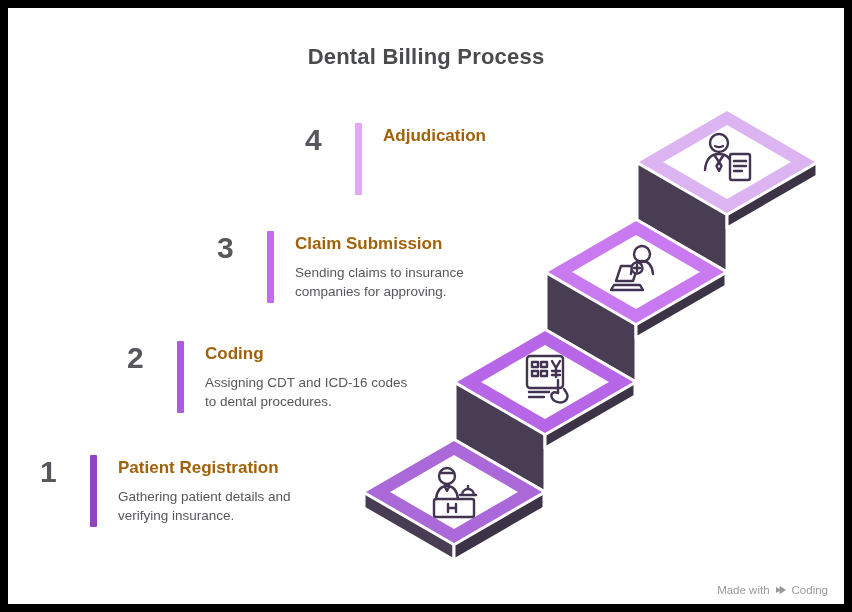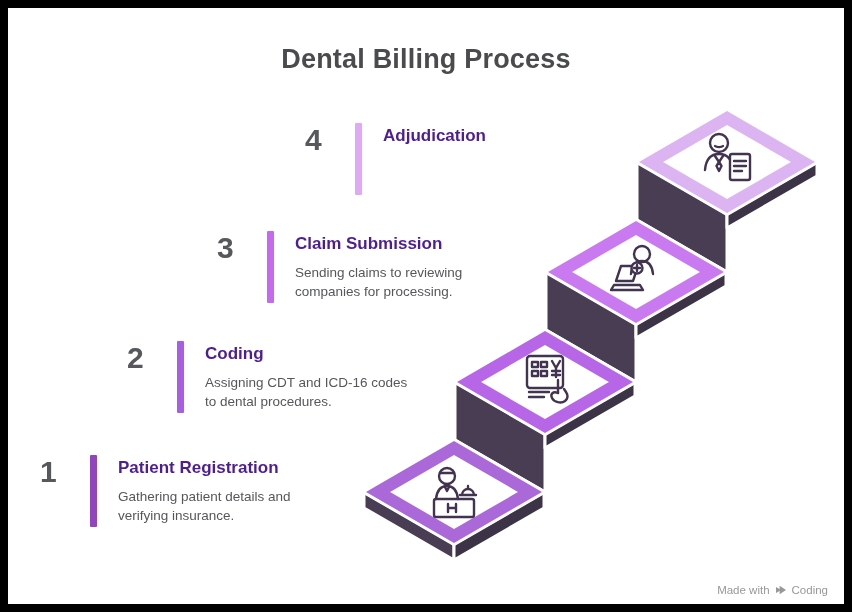--- a/index.html
+++ b/index.html
@@ -4,30 +4,30 @@
 <style>
   html,body { margin:0; padding:0; background:#ffffff; }
   .frame {
     position:relative; width:852px; height:612px; background:#ffffff;
     font-family:"Liberation Sans", sans-serif; overflow:hidden;
   }
   .frame::after { content:''; position:absolute; inset:0; border:8px solid #000; pointer-events:none; }
 
   .title {
     position:absolute; top:44px; left:0; right:0; margin:0;
-    text-align:center; font-size:27px; font-weight:bold; color:#4a4b4d; letter-spacing:.2px;
+    text-align:center; font-size:22px; font-weight:bold; color:#4a4b4d; letter-spacing:.2px;
   }
 
   .stairs { position:absolute; left:0; top:0; }
 
   .label { position:absolute; display:flex; align-items:flex-start; }
   .label .num { width:50px; font-size:30px; font-weight:bold; color:#57585c; line-height:34px; }
   .label .bar { width:7px; height:72px; border-radius:1px; flex:none; }
   .label .txt { margin-left:21px; width:215px; }
-  .label .h { font-size:17px; font-weight:bold; color:#4c1d95; margin-top:3px; }
+  .label .h { font-size:17px; font-weight:bold; color:#a16207; margin-top:3px; }
   .label .d { font-size:13.5px; color:#56575b; line-height:19px; margin-top:9px; }
   .label-1 { left:40px;  top:455px; }
   .label-2 { left:127px; top:341px; }
   .label-3 { left:217px; top:231px; }
   .label-4 { left:305px; top:123px; }
 
   .face    { stroke:#ffffff; stroke-width:3;  stroke-linejoin:round; }
   .topface { fill:#ffffff; stroke:#ffffff; stroke-width:4; stroke-linejoin:round; }
   .ring    { fill:none; stroke-width:12; stroke-linejoin:miter; }
   .icon    { fill:none; stroke-width:2.4; stroke-linecap:round; stroke-linejoin:round; }
@@ -128,21 +128,21 @@
       <div class="h">Coding</div>
       <div class="d">Assigning CDT and ICD-16 codes to dental procedures.</div>
     </div>
   </div>
 
   <div class="label label-3">
     <div class="num">3</div>
     <div class="bar" style="background: rgb(200, 104, 242);"></div>
     <div class="txt">
       <div class="h">Claim Submission</div>
-      <div class="d">Sending claims to reviewing companies for processing.</div>
+      <div class="d">Sending claims to insurance companies for approving.</div>
     </div>
   </div>
 
   <div class="label label-4">
     <div class="num">4</div>
     <div class="bar" style="background: rgb(224, 168, 247);"></div>
     <div class="txt">
       <div class="h">Adjudication</div>
     </div>
   </div>

